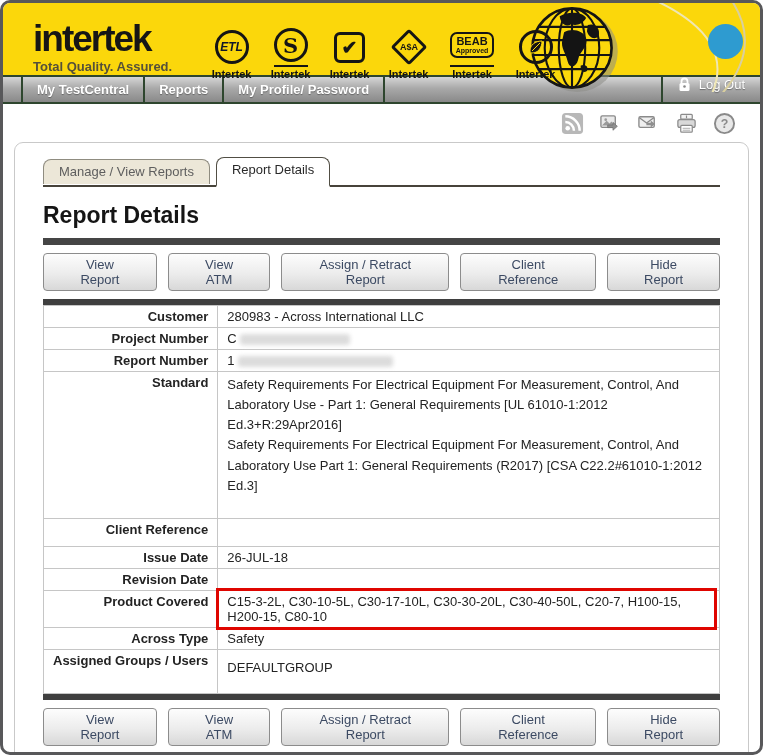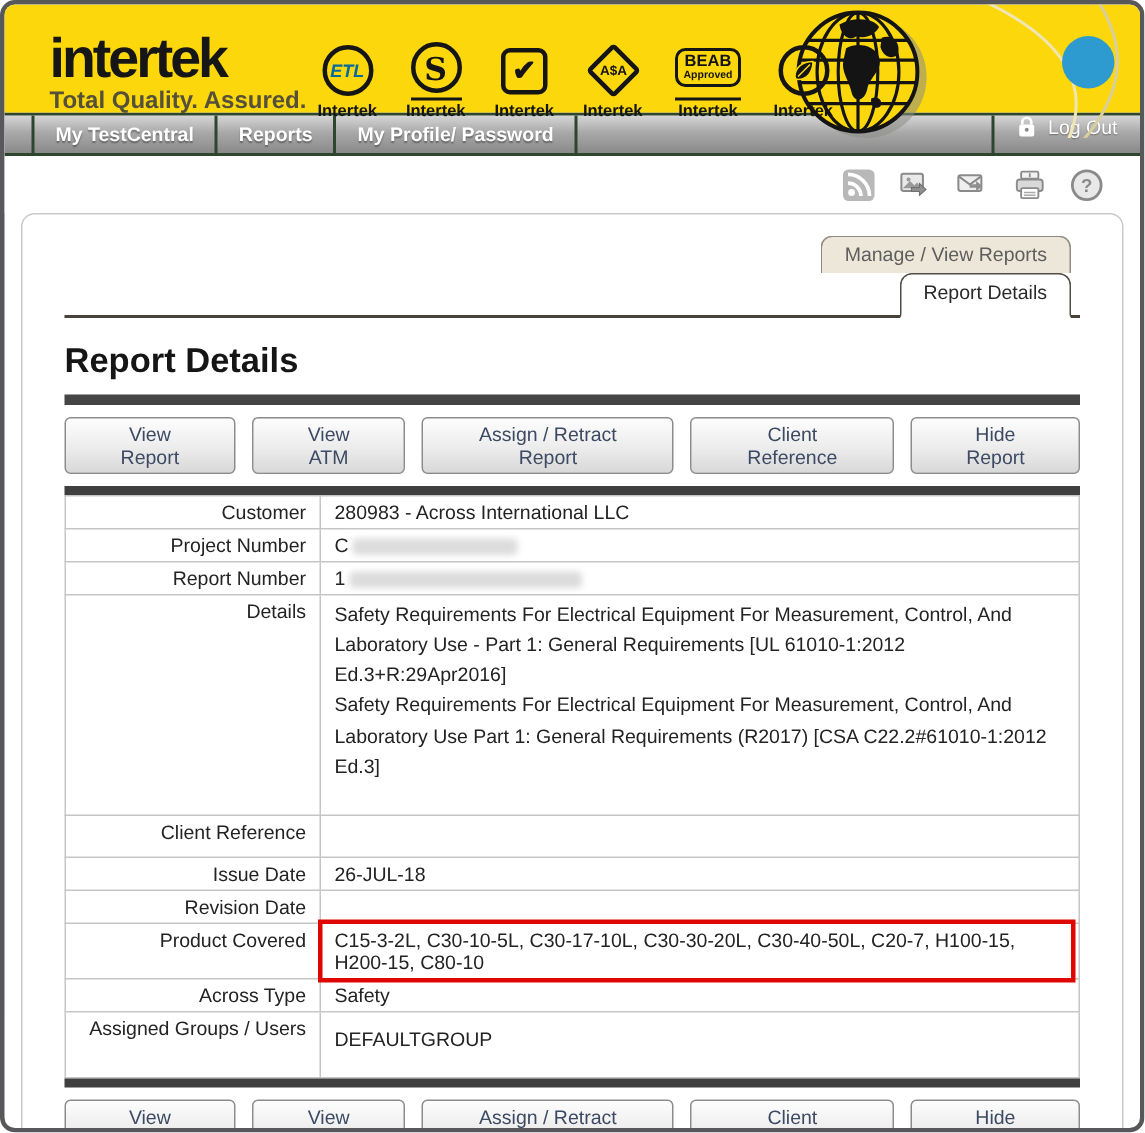--- a/index.html
+++ b/index.html
@@ -13,29 +13,29 @@
     width:763px; height:755px;
     border:3px solid #58585a; border-radius:10px;
     overflow:hidden; background:#fff;
     display:flex; flex-direction:column;
   }
 
   
   .masthead { position:relative; height:72px; background:#FBD70B; flex:none; }
   .logo { position:absolute; left:30px; top:17px; }
   .logo-text { font-size:37px; font-weight:bold; letter-spacing:-2px; color:#161616; line-height:1; }
-  .tagline { font-size:16px; font-weight:bold; color:#55503a; margin-top:2px; letter-spacing:0; }
+  .tagline { font-size:13px; font-weight:bold; color:#55503a; margin-top:2px; letter-spacing:0; }
 
   .marks { position:absolute; left:205px; top:24px; display:flex; gap:12px; align-items:flex-end; z-index:3; }
   .mark { display:flex; flex-direction:column; align-items:center; width:47px; }
   .mark-icon { height:40px; display:flex; align-items:center; justify-content:center; margin-bottom:1px; }
   .mark-icon.u { border-bottom:2px solid #151515; padding-bottom:2px; }
   .mk-circle { width:34px; height:34px; border:3px solid #151515; border-radius:50%;
                display:flex; align-items:center; justify-content:center; }
-  .mk-etl-t { font-weight:bold; font-style:italic; font-size:12px; color:#0369a1; }
+  .mk-etl-t { font-weight:bold; font-style:italic; font-size:12px; color:#0f172a; }
   .mk-s-t { font-size:21px; font-weight:600; color:#151515; font-family:"DejaVu Serif", serif; }
   .mk-square { width:31px; height:31px; border:3px solid #151515; border-radius:6px;
                display:flex; align-items:center; justify-content:center; }
   .mk-check-t { font-size:19px; font-weight:bold; color:#151515; line-height:1; }
   .mk-diamond-box { width:40px; height:40px; display:flex; align-items:center; justify-content:center; }
   .mk-diamond { width:26px; height:26px; border:3px solid #151515; border-radius:3px;
                 transform:rotate(45deg); display:flex; align-items:center; justify-content:center; }
   .mk-asa-t { transform:rotate(-45deg); font-size:9px; font-weight:bold; color:#151515; }
   .mk-beab { border:2px solid #151515; border-radius:7px; padding:1px 4px; text-align:center; background:transparent; }
   .mk-beab-1 { font-size:11px; font-weight:bold; color:#151515; line-height:1.1; }
@@ -61,40 +61,40 @@
 
   
   .iconbar { height:38px; flex:none; display:flex; align-items:center; justify-content:flex-end;
              gap:15px; padding-right:24px; background:#fff; }
   .tool-icon { width:23px; height:23px; cursor:pointer; display:block; }
 
   
   .card { margin:0 11px; background:#fff; border:1px solid #c9c9c9; border-radius:9px;
           padding:14px 28px 16px; flex:none; }
 
-  .tabs { display:flex; align-items:flex-end; border-bottom:2px solid #47433a;flex-direction:column; }
+  .tabs { display:flex; align-items:center; border-bottom:2px solid #47433a; }
   .tab { font-size:13px; padding:4px 15px 5px; border:1px solid #8f8c80; border-bottom:none;
          border-radius:8px 8px 0 0; margin-right:6px; cursor:pointer; }
   .tab-inactive { background:#ece7d8; color:#5e5e5e; }
   .tab-active { background:#fff; color:#2a2a2a; border-color:#514e44;
                 margin-bottom:-2px; border-bottom:2px solid #fff; padding-bottom:8px; }
 
   .page-title { font-size:23px; font-weight:bold; color:#151515; margin:15px 0 9px; }
   .rule { height:7px; background:#454545; margin-bottom:8px; }
 
   .btn-row { display:flex; gap:11px; margin:8px 0; }
   .btn { font-family:inherit; font-size:13px; color:#3c4a63;
          background:linear-gradient(180deg,#fdfdfd 0%,#ececec 55%,#d8d8d8 100%);
          border:1px solid #8c8c8c; border-radius:4px; padding:3px 26px; cursor:pointer; }
 
   .tbl-wrap { margin:8px 0; }
   .tbl-cap { height:6px; background:#3f3f3f; }
   table.detail { width:100%; border-collapse:collapse; font-size:13px; }
   table.detail td { border:1px solid #c6c6c6; padding:3px 9px; vertical-align:top; color:#232323; }
-  td.lbl { width:170px; text-align:right; font-weight:normal; color:#2b4fa0; white-space:nowrap; }
+  td.lbl { width:170px; text-align:right; font-weight:bold; color:#2b4fa0; white-space:nowrap; }
   tr.r-std td.val { line-height:1.55; padding-bottom:22px; }
   tr.r-cref td { height:28px; }
   tr.r-assigned td.val { padding:10px 9px 8px; }
   tr.r-assigned td { height:44px; }
 
   .redacted { display:inline-block; height:11px; border-radius:3px; background:#dcdcdc;
               filter:blur(2px); vertical-align:middle; margin-left:3px; }
   .redacted.w-project { width:110px; }
   .redacted.w-report  { width:155px; }
 
@@ -281,21 +281,21 @@
               <span>C</span><span class="redacted w-project"></span>
             </td>
           </tr>
           <tr>
             <td class="lbl">Report Number</td>
             <td class="val">
               <span>1</span><span class="redacted w-report"></span>
             </td>
           </tr>
           <tr class="r-std">
-            <td class="lbl">Details</td>
+            <td class="lbl">Standard</td>
             <td class="val">
               <div>Safety Requirements For Electrical Equipment For Measurement, Control, And Laboratory Use - Part 1: General Requirements [UL 61010-1:2012 Ed.3+R:29Apr2016]</div>
               <div>Safety Requirements For Electrical Equipment For Measurement, Control, And Laboratory Use Part 1: General Requirements (R2017) [CSA C22.2#61010-1:2012 Ed.3]</div>
             </td>
           </tr>
           <tr class="r-cref">
             <td class="lbl">Client Reference</td>
             <td class="val"></td>
           </tr>
           <tr>

